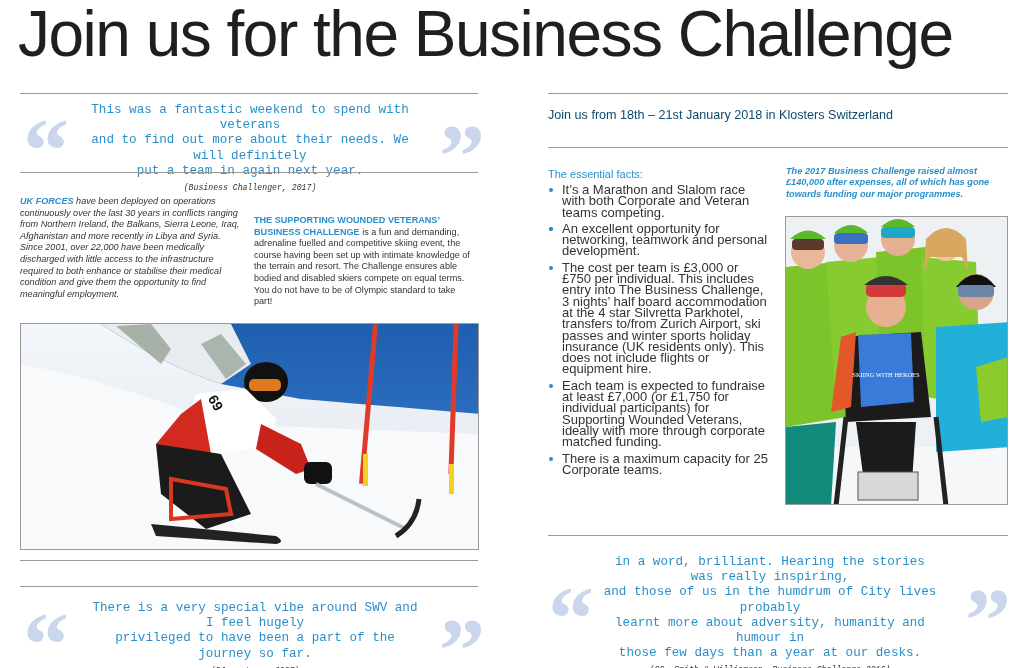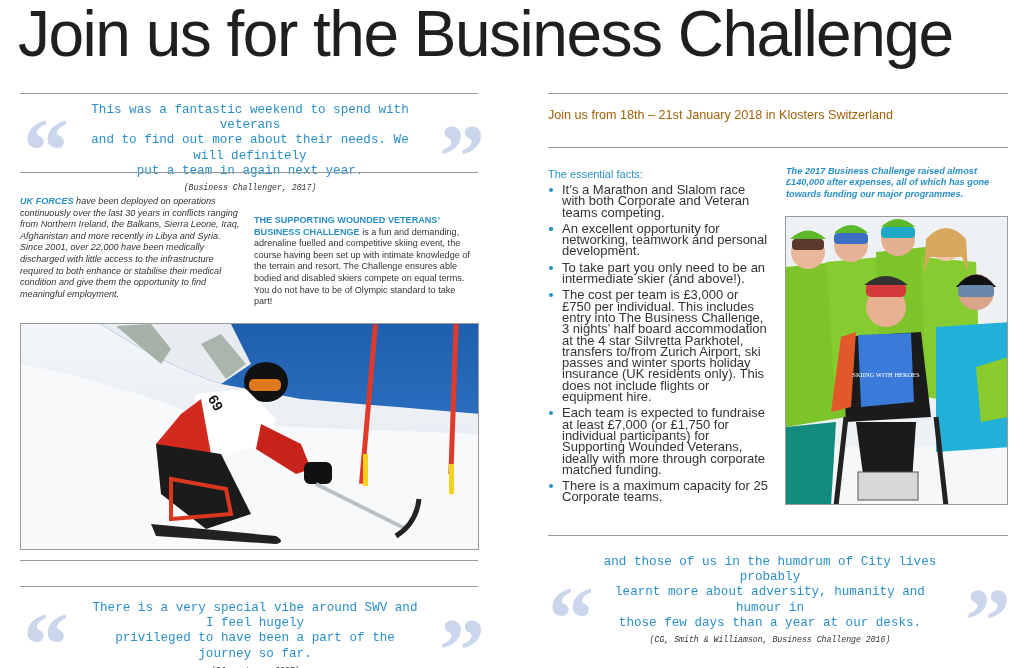--- a/index.html
+++ b/index.html
@@ -27,21 +27,21 @@
   .qcite {
     display: block; font-style: italic; color: #333; font-size: 8.2px; line-height: 13px; margin-top: 2px; text-align: center;
   }
 
   .bodycol { position: absolute; font-size: 9.1px; line-height: 11.6px; color: #333; }
   .hl { color: #2a8fc9; font-weight: bold; }
 
   .photo { position: absolute; border: 1px solid #9a9a9a; overflow: hidden; }
 
   .event-line {
-    position: absolute; left: 548px; top: 108px; font-size: 12.6px; color: #a16207;
+    position: absolute; left: 548px; top: 108px; font-size: 12.6px; color: #0c4a6e;
   }
   .facts-title { position: absolute; left: 548px; top: 168px; font-size: 11px; color: #2a8fc9; }
   .facts { position: absolute; left: 548px; top: 184px; width: 220px; list-style: none; font-size: 13px; line-height: 11.3px; color: #333; }
   .facts li { position: relative; padding-left: 14px; margin-bottom: 5px; }
   .facts li .dot { position: absolute; left: 1px; top: 4px; width: 4px; height: 4px; border-radius: 50%; background: #2a8fc9; }
   .raised { position: absolute; left: 786px; top: 166px; width: 222px; font-size: 9.2px; line-height: 11.4px; font-style: italic; font-weight: bold; color: #2a8fc9; }
 </style>
 </head>
 <body>
 
@@ -118,21 +118,20 @@
 
 <div class="rule" style="left:548px;top:93px;width:460px;"></div>
 <div class="event-line">Join us from 18th – 21st January 2018 in Klosters Switzerland</div>
 <div class="rule" style="left:548px;top:147px;width:460px;"></div>
 
 <div class="facts-title">The essential facts:</div>
 <ul class="facts">
   <li><span class="dot"></span><span>It’s a Marathon and Slalom race with both Corporate and Veteran teams competing.</span></li>
   <li><span class="dot"></span></li>
   <li><span class="dot"></span><span>An excellent opportunity for networking, teamwork and personal development.</span></li>
-  <li><span class="dot"></span><span>To take part you only need to be an intermediate skier (and above!).</span></li>
   <li><span class="dot"></span><span>The cost per team is £3,000 or £750 per individual. This includes entry into The Business Challenge, 3 nights’ half board accommodation at the 4 star Silvretta Parkhotel, transfers to/from Zurich Airport, ski passes and winter sports holiday insurance (UK residents only). This does not include flights or equipment hire.</span></li>
   <li><span class="dot"></span><span>Each team is expected to fundraise at least £7,000 (or £1,750 for individual participants) for Supporting Wounded Veterans, ideally with more through corporate matched funding.</span></li>
   <li><span class="dot"></span><span>There is a maximum capacity for 25 Corporate teams.</span></li>
 </ul>
 
 <div class="raised">The 2017 Business Challenge raised almost £140,000 after expenses, all of which has gone towards funding our major programmes.</div>
 
 <div class="photo" style="left:785px;top:216px;width:223px;height:289px;">
   <svg width="223" height="289" viewBox="0 0 223 289">
     <rect width="223" height="289" fill="#eef1f4"></rect>
@@ -174,18 +173,19 @@
 
     <path d="M0,210 L50,205 L45,289 L0,289 Z" fill="#128a7c"></path>
     <line x1="60" y1="200" x2="50" y2="289" stroke="#222" stroke-width="5"></line>
     <line x1="150" y1="200" x2="160" y2="289" stroke="#222" stroke-width="5"></line>
   </svg>
 </div>
 
 <div class="rule" style="left:548px;top:535px;width:460px;"></div>
 <div class="quote-mark" style="left:541px;top:572px;">“</div>
 <div class="qtext" style="left:600px;top:555px;width:340px;">
+  <div>in a word, brilliant. Hearing the stories was really inspiring,</div>
   <div>and those of us in the humdrum of City lives probably</div>
   <div>learnt more about adversity, humanity and humour in</div>
   <div>those few days than a year at our desks.</div>
   <span class="qcite">(CG, Smith &amp; Williamson, Business Challenge 2016)</span>
 </div>
 <div class="quote-mark" style="left:958px;top:574px;">”</div>
 
 </body></html>

